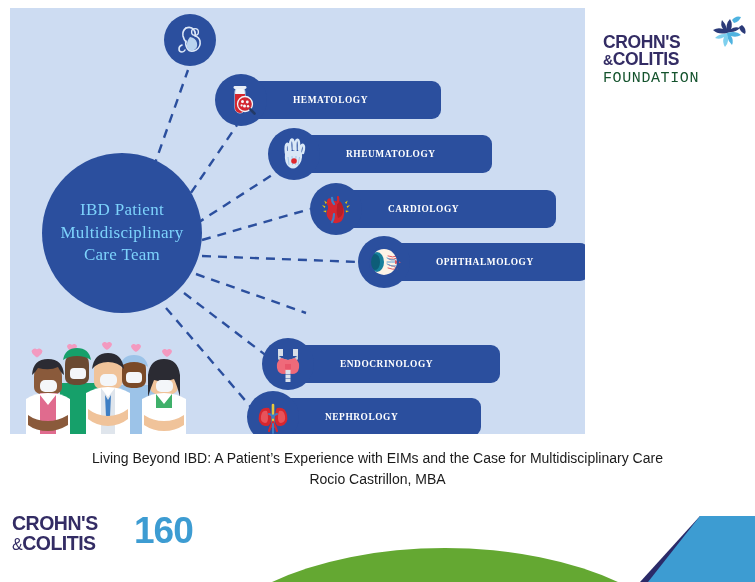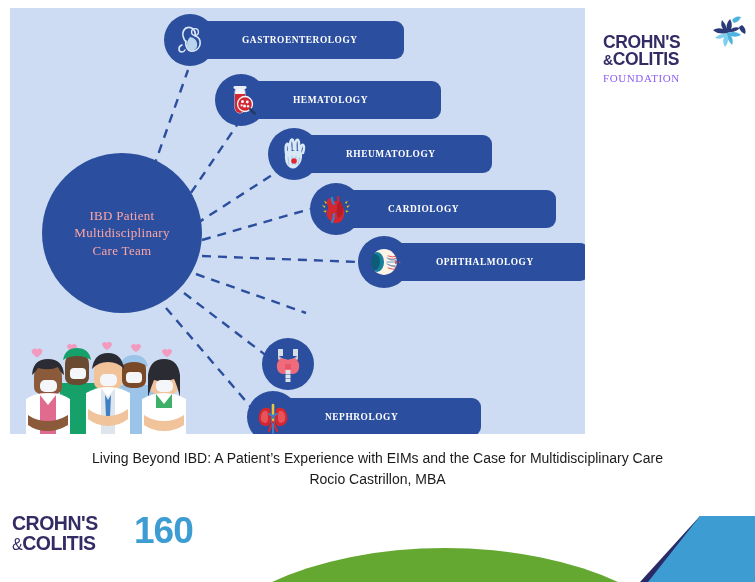--- a/index.html
+++ b/index.html
@@ -21,23 +21,23 @@
 
   
   #hub{
     position:absolute;left:32px;top:145px;width:160px;height:160px;
     border-radius:50%;background:#2b4f9e;
     display:flex;align-items:center;justify-content:center;
     text-align:center;
     box-sizing:border-box;
   }
   #hub-label{
-    color:#fca5a5;
+    color:#7dd3fc;
     font-family:"Liberation Serif",serif;
-    font-size:13px;line-height:1.32;letter-spacing:.3px;
+    font-size:17px;line-height:1.32;letter-spacing:.3px;
     padding:0 10px;
   }
 
   
   .spec-row{position:absolute;height:52px;}
   .spec-pill{
     position:absolute;left:26px;top:7px;height:38px;
     background:#2b4f9e;border-radius:9px;
     display:flex;align-items:center;
     box-sizing:border-box;
@@ -65,22 +65,22 @@
   #foundation-logo{
     position:absolute;left:603px;top:14px;width:145px;height:70px;
   }
   #fl-text{position:absolute;left:0;top:20px;width:112px;text-align:left;}
   .fl-line1,.fl-line2{
     color:#332c64;font-weight:bold;font-size:17.5px;letter-spacing:-.4px;
     line-height:17px;font-family:"Liberation Sans",sans-serif;
   }
   .fl-line2 .amp{font-size:14px;}
   .fl-line3{
-    color:#8b5cf6;font-size:11px;letter-spacing:.6px;line-height:17px;
-    font-family:Liberation Serif, serif;margin-top:1px;
+    color:#14532d;font-size:15px;letter-spacing:.6px;line-height:17px;
+    font-family:Liberation Mono, monospace;margin-top:1px;
   }
   #fl-mark{position:absolute;left:104px;top:0;}
 
   
   #caption{
     position:absolute;left:0;top:448px;width:755px;text-align:center;
     color:#1a1a1a;font-size:14px;line-height:21px;
     font-family:"Liberation Sans",sans-serif;
   }
 
@@ -184,23 +184,20 @@
 
   <div id="hub">
     <div id="hub-label">
       <span>IBD Patient</span><br>
       <span>Multidisciplinary</span><br>
       <span>Care Team</span>
     </div>
   </div>
 
   <div class="spec-row" style="left:154px;top:6px;width:266px;">
-    <div class="spec-pill" style="width:214px;">
-      <span class="spec-label">GASTROENTEROLOGY</span>
-    </div>
     <div class="spec-circle">
       <svg width="34" height="34" viewBox="0 0 34 34">
         <g fill="none" stroke="#dce8f8" stroke-width="1.6" stroke-linejoin="round" stroke-linecap="round">
           <path d="M13,5 q5,-2 8,2 q2,3 1,6 q4,1 5,5 q1,6 -4,9 q-6,3 -9,-2 q-2,-4 -1,-7"></path>
           <path d="M13,5 q-4,3 -3,8 q1,4 3,6"></path>
           <path d="M9,22 q-3,1 -3,4 q0,3 3,3 q2,0 3,-2"></path>
         </g>
         <g fill="#b9d4ef">
           <path d="M17,14 q6,1 7,6 q1,5 -3,7 q-5,2 -7,-3 q-1,-5 3,-10z"></path>
         </g>
@@ -293,20 +290,23 @@
           <path d="M21,14 q4,3 8,2 M21,18 q5,0 9,0 M21,20 q4,3 9,2"></path>
         </g>
         <path d="M29,16 q5,2 6,2 q-1,1 -6,2z" fill="#e4565f"></path>
         <circle cx="18" cy="18" r="14" fill="none" stroke="#2b4f9e" stroke-width="2.2"></circle>
       </svg>
     </div>
   </div>
 
 
   <div class="spec-row" style="left:252px;top:330px;width:264px;">
+    <div class="spec-pill" style="width:212px;">
+      <span class="spec-label">ENDOCRINOLOGY</span>
+    </div>
     <div class="spec-circle">
       <svg width="34" height="36" viewBox="0 0 34 36">
         <path d="M7,3 l5,0 l0,7 l-5,0z" fill="#d8dee8"></path>
         <path d="M22,3 l5,0 l0,7 l-5,0z" fill="#d8dee8"></path>
         <path d="M7,9 q3,4 10,5 q7,-1 10,-5 l0,4 q-4,5 -10,6 q-6,-1 -10,-6z" fill="#c6ced9"></path>
         <path d="M10,12 q-5,4 -4,10 q1,6 7,6 q3,0 4,-4 l0,-10z" fill="#ef6a7a"></path>
         <path d="M24,12 q5,4 4,10 q-1,6 -7,6 q-3,0 -4,-4 l0,-10z" fill="#ef6a7a"></path>
         <path d="M14,18 l6,0 l0,5 l-6,0z" fill="#e8566a"></path>
         <rect x="14.5" y="24" width="5" height="4" fill="#dde3ec"></rect>
         <rect x="14.5" y="28.5" width="5" height="4" fill="#dde3ec"></rect>

